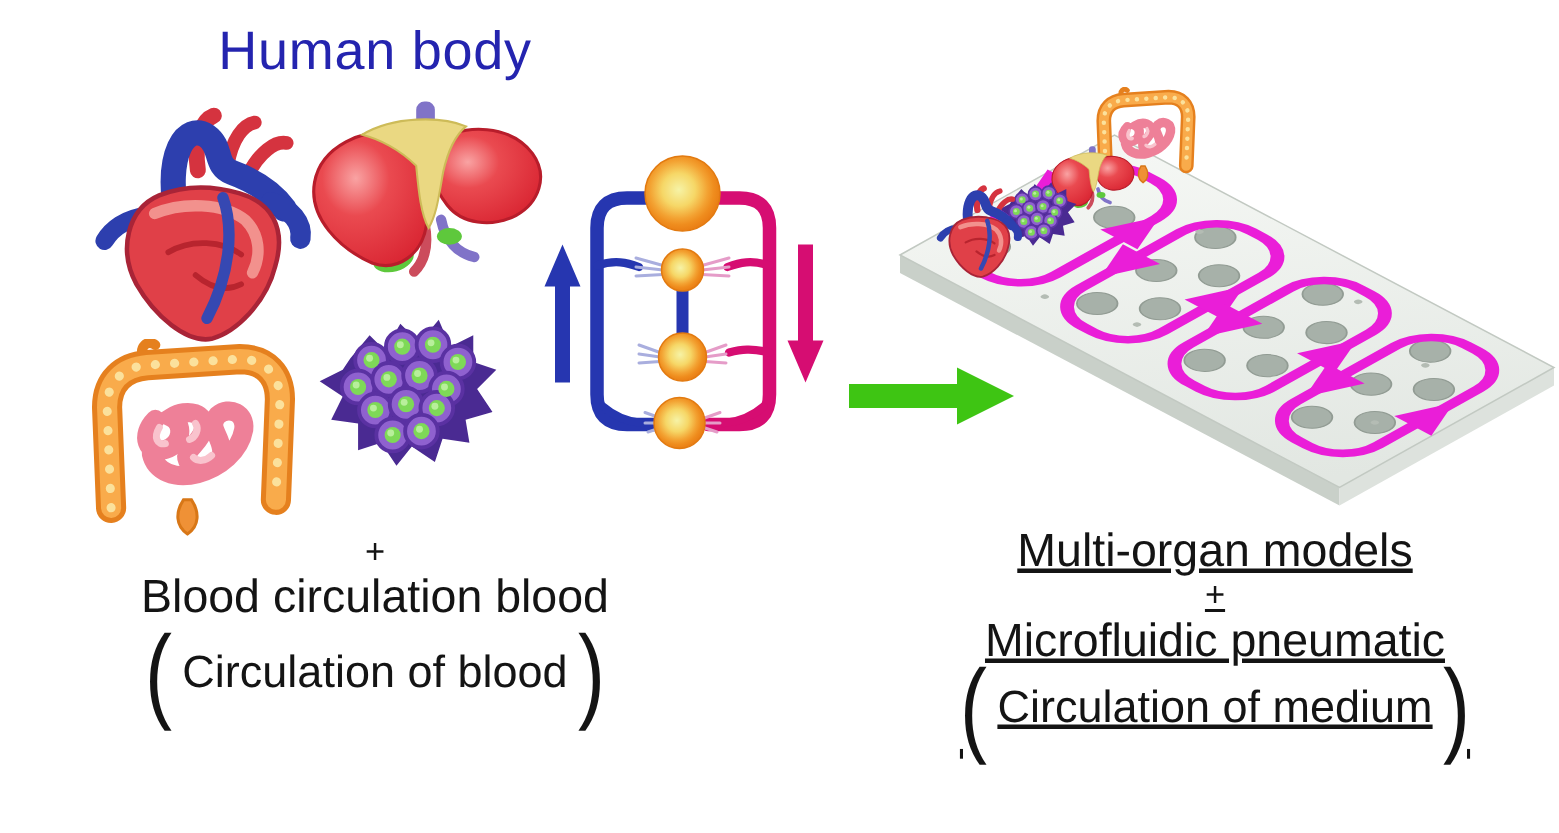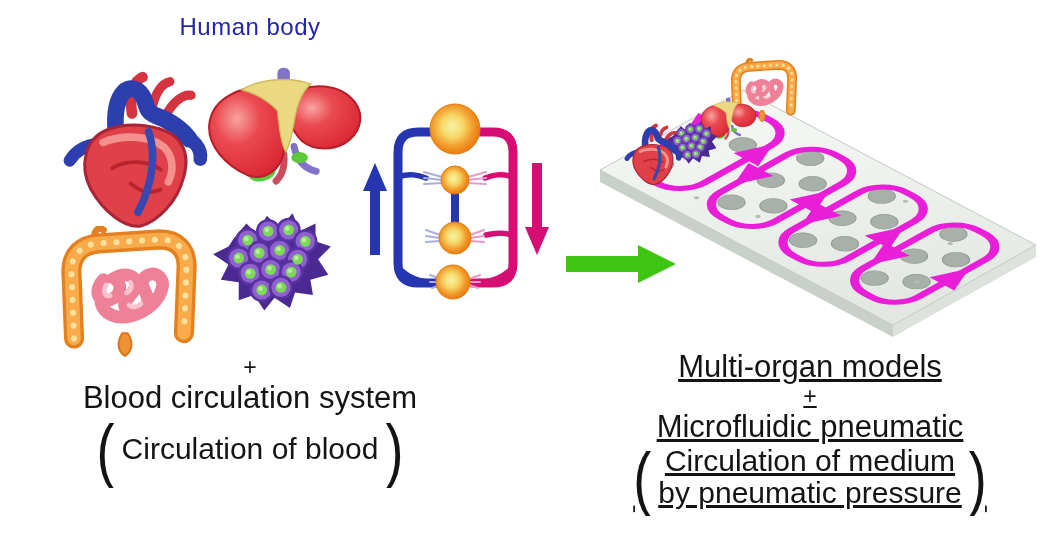--- a/index.html
+++ b/index.html
@@ -1,19 +1,19 @@
 <!DOCTYPE html>
 <html style="--title-blue: #2424af; --text-black: #141414; --channel-magenta: #ea1ed8; --arrow-green: #3ec513; --circuit-blue: #2636b0; --circuit-crimson: #d60d72; --node-orange: #f29a22; --node-core: #f6f3a6; --capillary-blue: #a9aede; --capillary-pink: #e59cc8; --plate-top: #eef1ed; --plate-side: #c9d0c9; --well-gray: #a7b1a9; --heart-red: #e04048; --liver-red: #dd2533; --intestine-orange: #e5801e; --cluster-purple: #4a2a92; --nucleus-green: #7ed957;"><head>
 <meta charset="utf-8">
 <style>
   html,body{margin:0;padding:0;background:#fff;}
   .stage{position:relative;width:1039px;height:555px;background:#ffffff;overflow:hidden;
          font-family:"Liberation Sans","DejaVu Sans",sans-serif;}
   .stage svg{position:absolute;overflow:visible;}
-  .title{position:absolute;color:var(--title-blue,#2424af);font-size:24px;font-weight:400;
+  .title{position:absolute;color:var(--title-blue,#2424af);font-size:36px;font-weight:400;
          letter-spacing:.5px;text-align:center;white-space:nowrap;}
   .caption{position:absolute;text-align:center;color:var(--text-black,#141414);
            font-size:31px;line-height:33px;}
   .caption .plus{font-size:23px;line-height:23px;margin:2px 0;}
   .paren-row{display:flex;justify-content:center;align-items:center;gap:7px;margin-top:8px;}
   .paren{font-size:54px;font-weight:400;line-height:1;transform:scaleY(1.3);
          transform-origin:center;color:var(--text-black,#141414);}
   .paren-lines{font-size:30px;line-height:32px;text-align:center;}
   
   .mag{stroke:var(--channel-magenta,#ea1ed8);}
@@ -242,37 +242,36 @@
     </g>
 
     <use href="#sym-intestine" x="135" y="8" width="72" height="66"></use>
     <use href="#sym-liver" x="105" y="47" width="60" height="45"></use>
     <use href="#sym-cluster" x="71" y="66" width="56" height="50"></use>
     <use href="#sym-heart" x="31" y="72" width="60" height="66"></use>
   </svg>
 
   <div class="caption" style="left:15px;top:354px;width:470px;">
     <div class="plus">+</div>
-    <div>Blood circulation system</div>
+    <div>Blood circulation blood</div>
     <div class="paren-row">
       <span class="paren">(</span>
       <div class="paren-lines">
         <div>Circulation of blood</div>
       </div>
       <span class="paren">)</span>
     </div>
   </div>
 
   <div class="caption" style="left:580px;top:350px;width:460px;text-decoration:underline;">
     <div>Multi-organ models</div>
     <div class="plus">+</div>
     <div>Microfluidic pneumatic</div>
     <div class="paren-row" style="margin-top:2px;">
       <span class="paren">(</span>
       <div class="paren-lines">
         <div>Circulation of medium</div>
-        <div>by pneumatic pressure</div>
       </div>
       <span class="paren">)</span>
     </div>
   </div>
 
 </div>
 
 </body></html>

